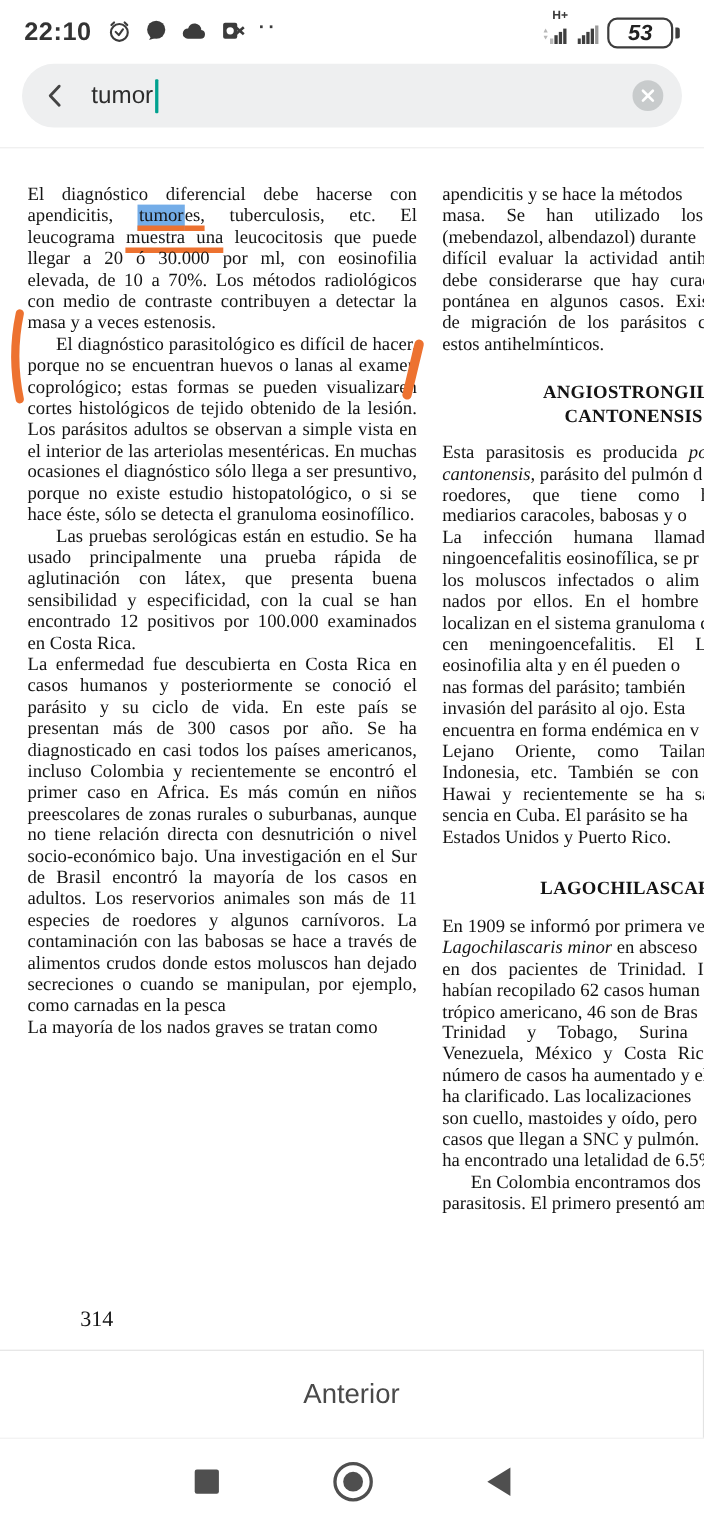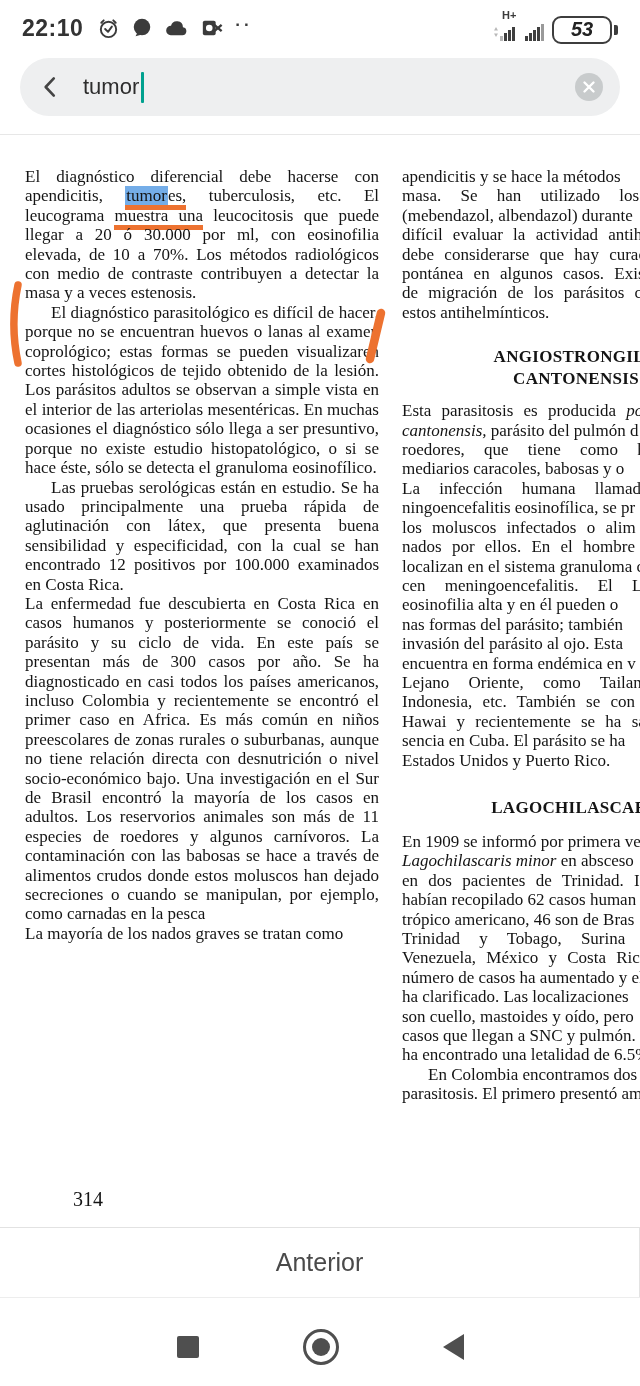--- a/index.html
+++ b/index.html
@@ -50,21 +50,21 @@
   .rc-heading{font-weight:bold;font-size:17px;line-height:22px;text-align:center;
     margin-top:24px;margin-bottom:11px;letter-spacing:.3px;}
   .rc-heading.second{margin-top:27px;margin-bottom:13px;}
   .it{font-style:italic;}
   .hl{background:#74ade8;padding:0 1px;}
   .marker{border-bottom:5px solid #ed7230;}
   .page-number{position:absolute;left:25px;top:1053px;font-weight:normal;font-size:20px;
     font-family:"Liberation Serif",serif;margin-left:48px;}
   .annot-overlay{position:absolute;top:0;left:0;pointer-events:none;}
   
-  .footer{position:absolute;top:1227px;left:0;width:640px;height:71px;
+  .footer{position:absolute;top:1227px;left:0;width:640px;height:81px;
     border-top:1px solid #e2e2e2;border-bottom:1px solid #ededed;
     display:flex;background:#fff;box-sizing:border-box;}
   .pg-btn{flex:1;display:flex;align-items:center;justify-content:center;
     font-size:25px;color:#4a4a4a;cursor:pointer;}
   .pg-btn.prev{border-right:1px solid #e3e3e3;}
   
   .navbar{position:absolute;top:1308px;left:0;width:640px;height:78px;background:#fff;
     display:flex;align-items:center;justify-content:center;gap:104px;}
   .nav-square{width:22px;height:22px;background:#4f4f4f;border-radius:2px;}
   .nav-home{width:30px;height:30px;border:3px solid #4f4f4f;border-radius:50%;

